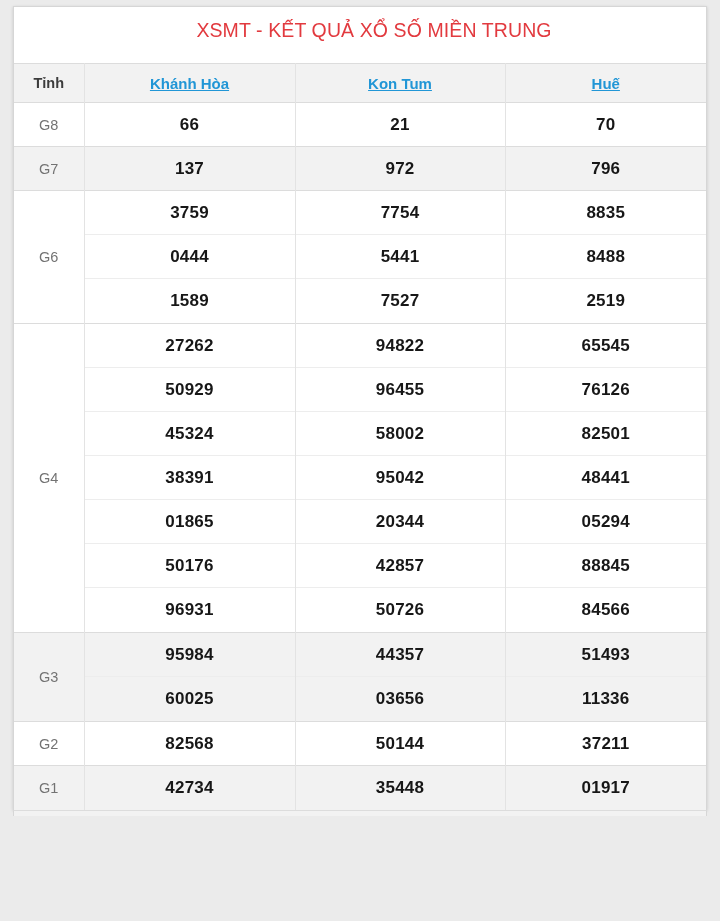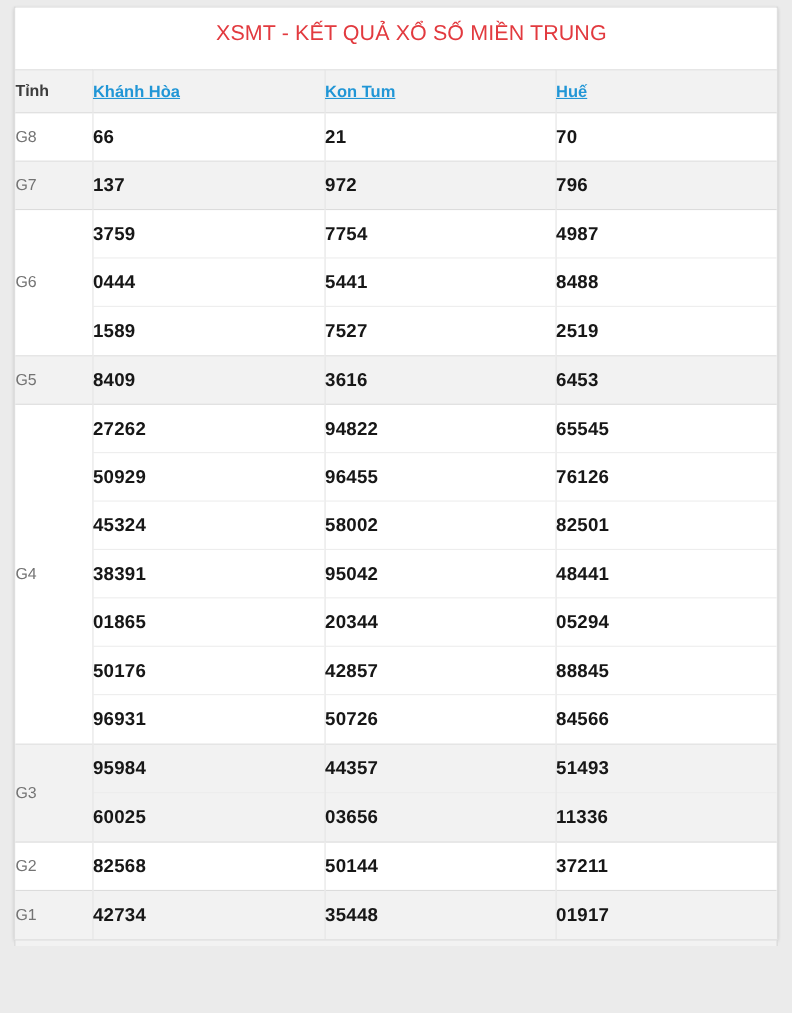--- a/index.html
+++ b/index.html
@@ -71,21 +71,21 @@
     table-layout: fixed;
   }
   table.kq col.c-tinh  { width: 70px;  }
   table.kq col.c-prov  { width: 211px; }
   table.kq col.c-prov2 { width: 210px; }
   table.kq col.c-prov3 { width: 201px; }
 
   table.kq th, table.kq td {
     border-top: 1px solid #dcdcdc;
     border-right: 1px solid #e3e3e3;
-    text-align: left;
+    text-align: center;
     vertical-align: middle;
     padding: 0;
     margin-top: 44px;
   }
   table.kq th:last-child, table.kq td:last-child { border-right: none; }
 
   thead th {
     height: 39px;
     background: #f2f2f2;
     font-size: 15px;
@@ -194,30 +194,24 @@
               <div class="sub">3759</div>
               <div class="sub">0444</div>
               <div class="sub">1589</div>
             </td>
             <td class="stack">
               <div class="sub">7754</div>
               <div class="sub">5441</div>
               <div class="sub">7527</div>
             </td>
             <td class="stack">
-              <div class="sub">4987</div>
+              <div class="sub">8835</div>
               <div class="sub">8488</div>
               <div class="sub">2519</div>
             </td>
-          </tr>
-          <tr class="shade" style="height: 44px;">
-            <td class="lbl">G5</td>
-            <td class="num">8409</td>
-            <td class="num">3616</td>
-            <td class="num">6453</td>
           </tr>
           <tr class="plain" style="height: 308px;">
             <td class="lbl span">G4</td>
             <td class="stack">
               <div class="sub">27262</div>
               <div class="sub">50929</div>
               <div class="sub">45324</div>
               <div class="sub">38391</div>
               <div class="sub">01865</div>
               <div class="sub">50176</div>

